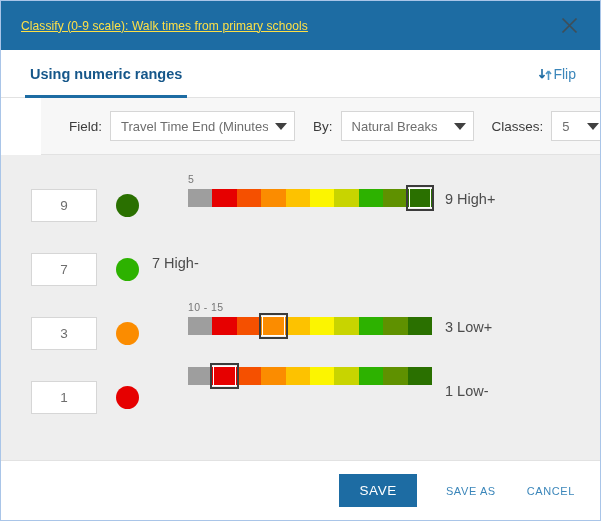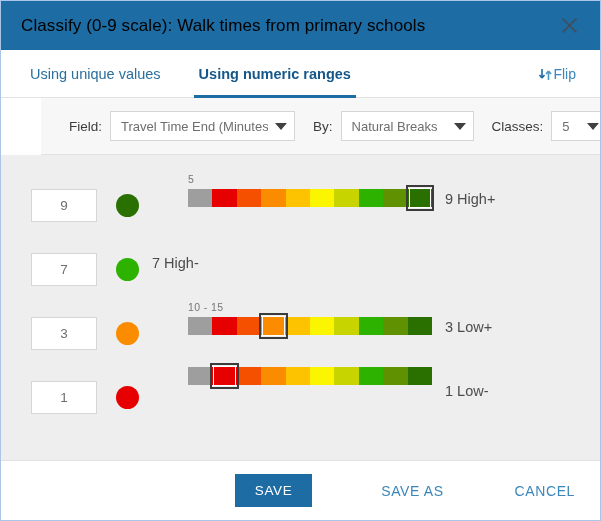--- a/index.html
+++ b/index.html
@@ -30,27 +30,28 @@
   .titlebar {
     flex: 0 0 auto;
     height: 49px;
     background: #1d6ca3;
     display: flex;
     align-items: center;
     padding: 0 14px 0 20px;
     box-sizing: border-box;
   }
   .title-text {
-    color: #000000;
-    font-size: 17px;
+    color: #fde047;
+    font-size: 12px;
     font-weight: 400;
     letter-spacing: 0.1px;
     flex: 1 1 auto;
     white-space: nowrap;
     overflow: hidden;
+    text-decoration: underline;
   }
   .close-btn {
     flex: 0 0 auto;
     width: 34px;
     height: 34px;
     display: flex;
     align-items: center;
     justify-content: center;
     cursor: pointer;
   }
@@ -249,37 +250,36 @@
   .footer {
     flex: 0 0 auto;
     height: 60px;
     background: #ffffff;
     border-top: 1px solid #e2e2e2;
     display: flex;
     align-items: center;
     justify-content: flex-end;
     padding-right: 23px;
     box-sizing: border-box;
-    gap: 40px;
   }
   .btn-primary {
     background: #1d6ca3;
     color: #ffffff;
     font-size: 13.5px;
     letter-spacing: 0.6px;
     padding: 9px 20px;
     border: none;
     cursor: pointer;
     font-family: inherit;
   }
   .btn-link {
     background: none;
     border: none;
     color: #3b86ba;
-    font-size: 14px;
+    font-size: 11px;
     letter-spacing: 0.6px;
     margin-left: 27px;
     cursor: pointer;
     padding: 9px 2px;
     font-family: inherit;
   }
 </style>
 </head>
 <body>
 
@@ -288,23 +288,20 @@
   <div class="titlebar">
     <div class="title-text">Classify (0-9 scale): Walk times from primary schools</div>
     <div class="close-btn">
       <svg width="19" height="19" viewBox="0 0 19 19">
         <path d="M2.5 2.5 L16.5 16.5 M16.5 2.5 L2.5 16.5" stroke="#3f4e58" stroke-width="1.7" fill="none"></path>
       </svg>
     </div>
   </div>
 
   <div class="tabbar">
-    <div class="tab">
-      <span>Using unique values</span>
-    </div>
     <div class="tab active">
       <span>Using numeric ranges</span>
     </div>
     <div class="flip-btn">
       <svg class="flip-icon" width="15" height="13" viewBox="0 0 15 13">
         <path d="M4 1 L4 10 M4 10 L1.5 7 M4 10 L6.5 7" stroke="#1d6ca3" stroke-width="1.6" fill="none"></path>
         <path d="M10.5 12 L10.5 3 M10.5 3 L8 6 M10.5 3 L13 6" stroke="#4e96c4" stroke-width="1.6" fill="none"></path>
       </svg>
       <span>Flip</span>
     </div>

